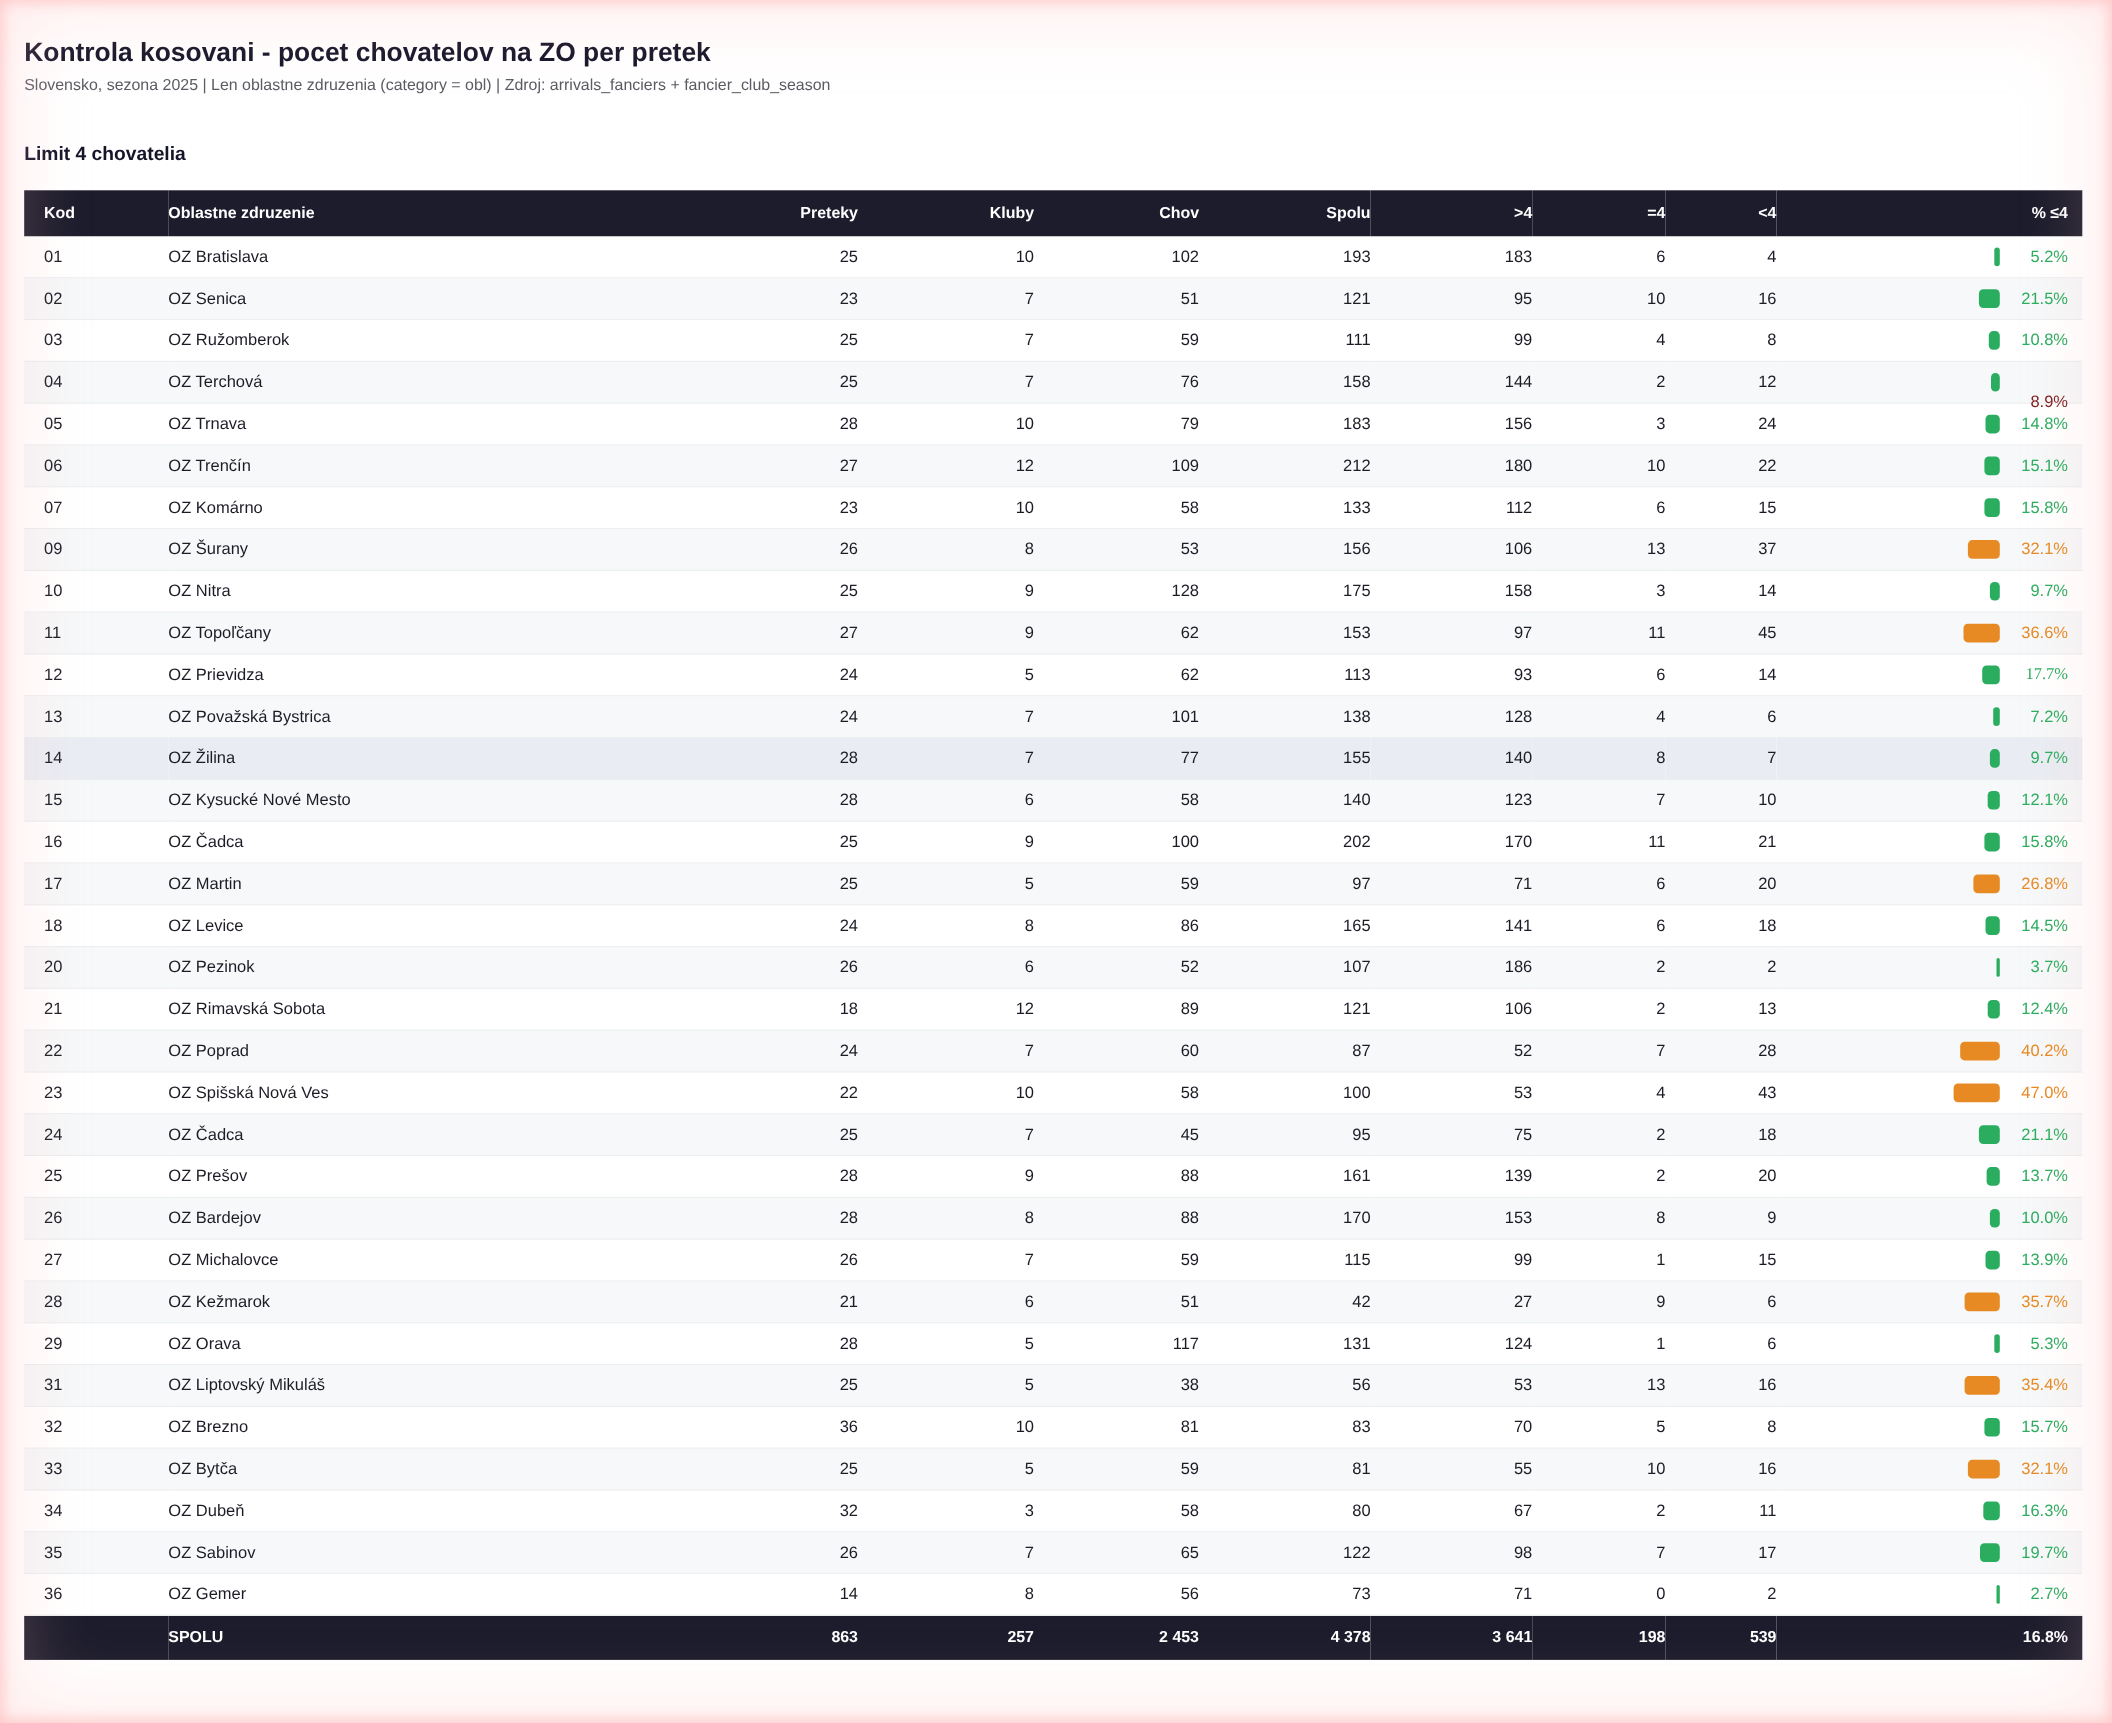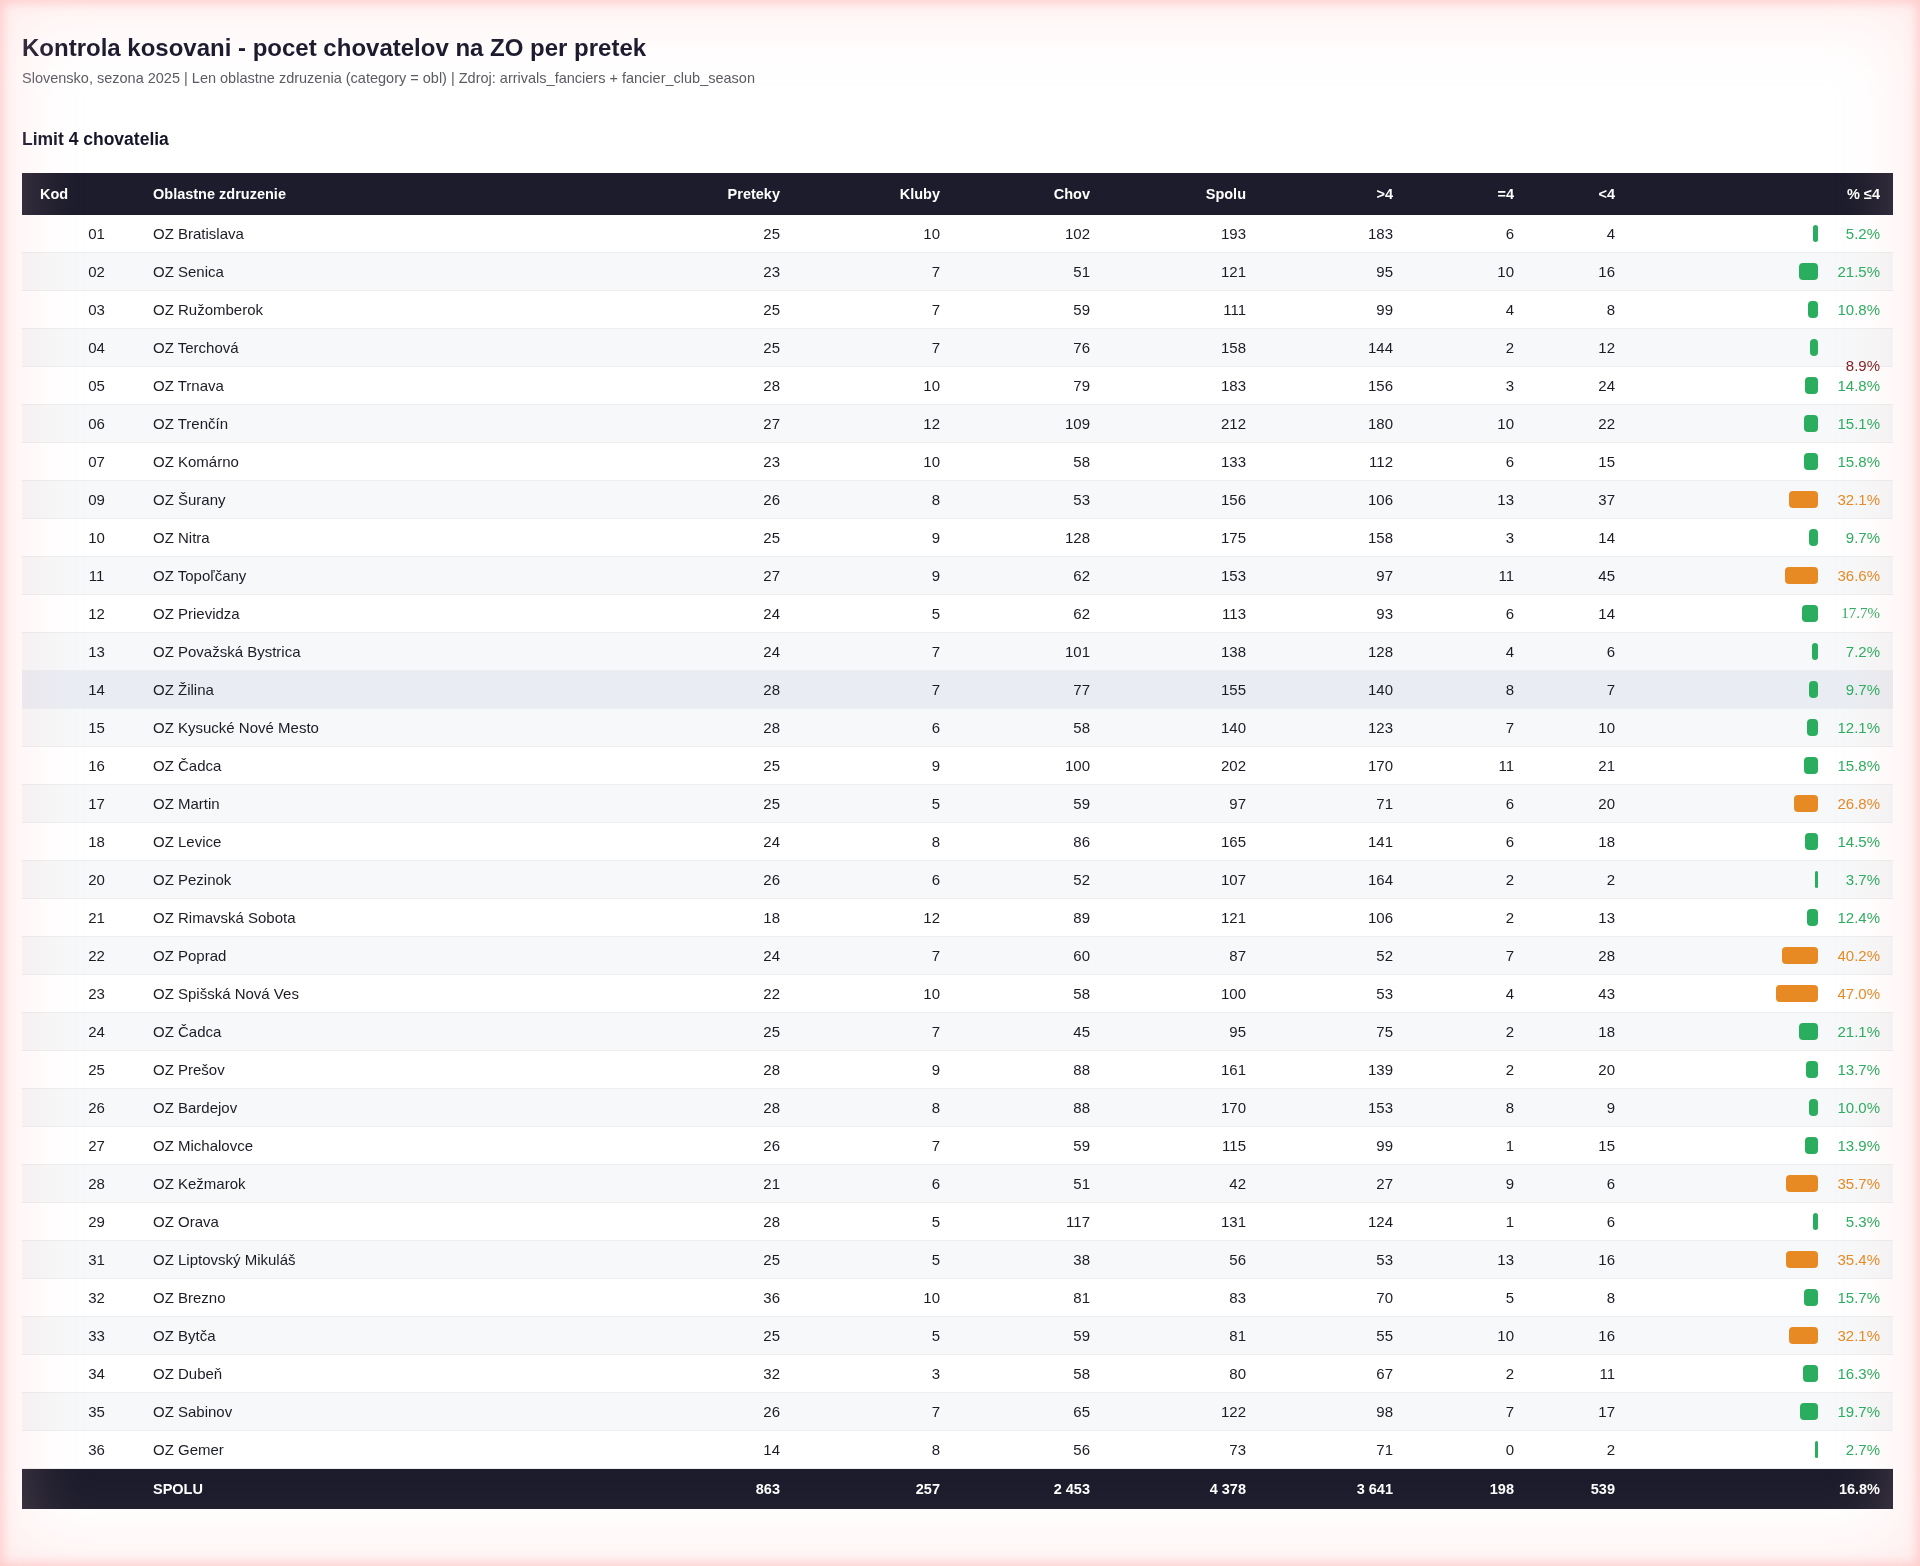--- a/index.html
+++ b/index.html
@@ -65,21 +65,21 @@
   tbody td {
     height: 37px;
     padding: 0;
     border-bottom: 1px solid #eceef0;
     white-space: nowrap;
   }
   tbody tr { background: #ffffff; }
   tbody tr:nth-child(even) { background: #f6f8f9; }
   tbody tr.highlight { background: #e9edf3; }
   td.num { text-align: right; }
-  td.cell-kod { padding-left: 18px; text-align: center; }
+  td.cell-kod { padding-left: 18px; }
   td.cell-pct { padding: 0; }
   .pctwrap {
     display: flex;
     justify-content: flex-end;
     align-items: center;
     gap: 10px;
     padding-right: 13px;
     height: 37px;
   }
   .bar { height: 17px; border-radius: 4px; flex: 0 0 auto; }
@@ -422,21 +422,21 @@
             </div>
           </td>
         </tr>
         <tr>
           <td class="cell-kod">20</td>
           <td class="cell-name">OZ Pezinok</td>
           <td class="cell-preteky num">26</td>
           <td class="cell-kluby num">6</td>
           <td class="cell-chov num">52</td>
           <td class="cell-spolu num">107</td>
-          <td class="cell-gt4 num">164</td>
+          <td class="cell-gt4 num">186</td>
           <td class="cell-eq4 num">2</td>
           <td class="cell-lt4 num">2</td>
           <td class="cell-pct">
             <div class="pctwrap">
               <span class="bar" style="width: 3px; background: rgb(43, 173, 95);"></span>
               <span class="pctnum" style="color: rgb(43, 173, 95);">3.7%</span>
             </div>
           </td>
         </tr>
         <tr>

